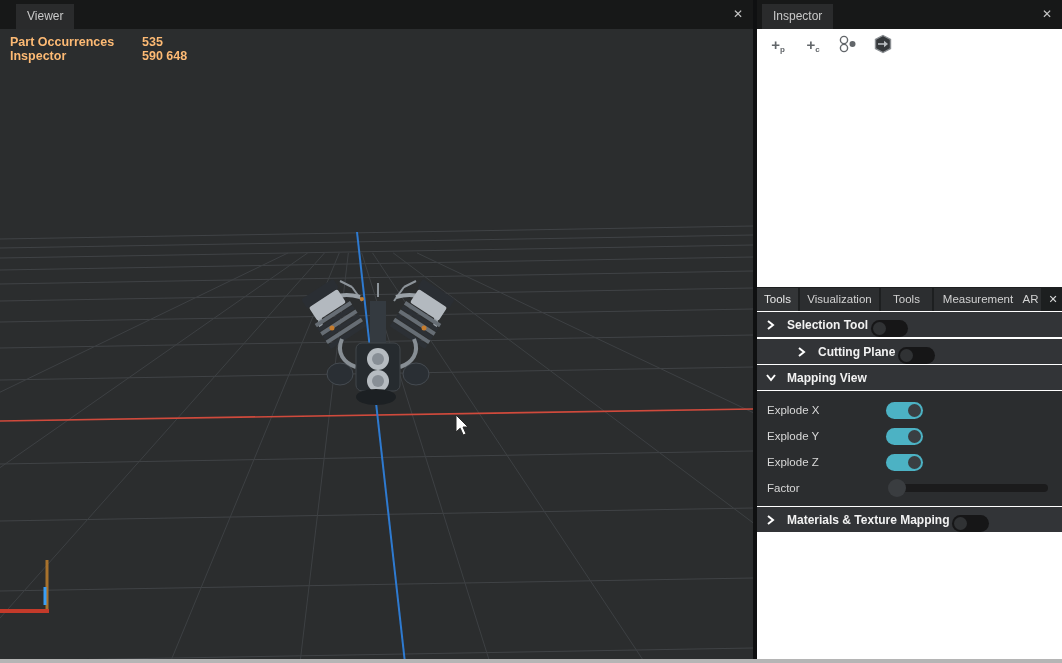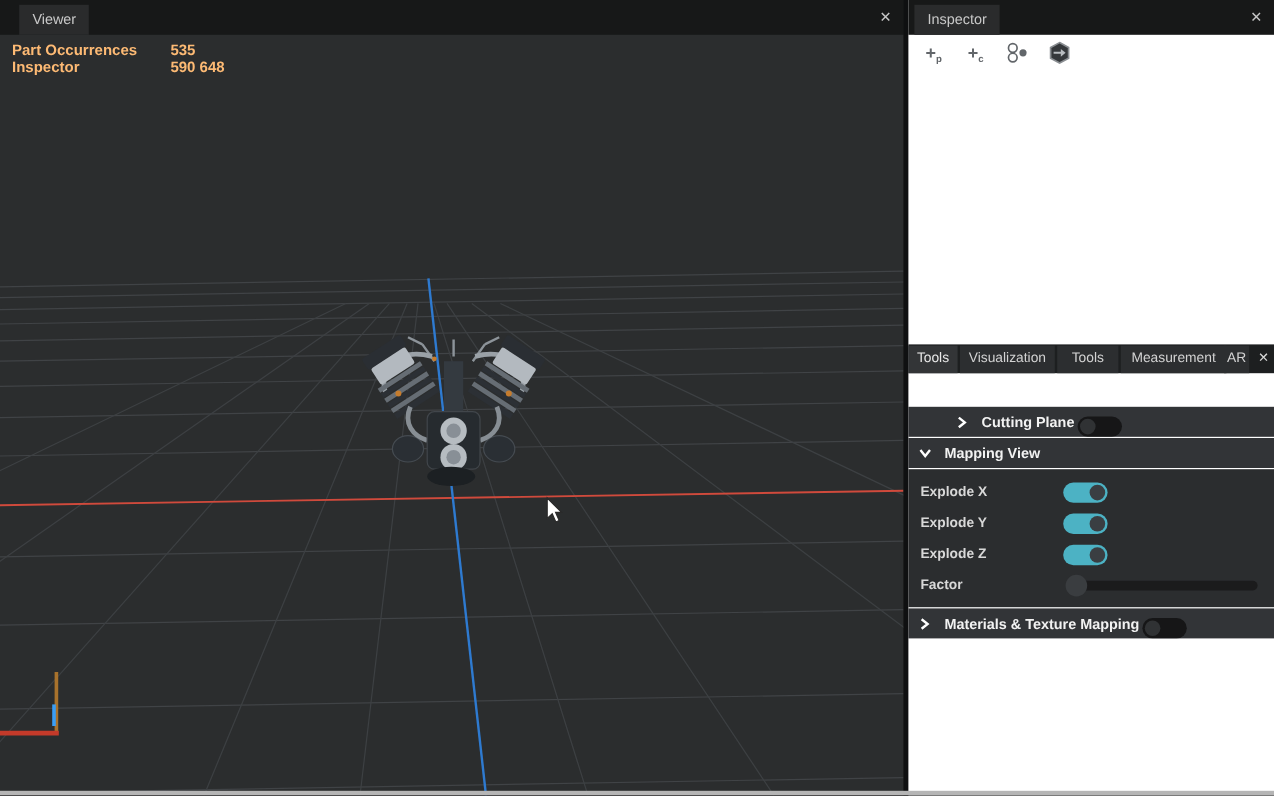--- a/index.html
+++ b/index.html
@@ -50,21 +50,21 @@
 
   
   .sect { position:absolute; left:0; width:305px; height:25px; background:#323437;
           display:flex; align-items:center; color:#f2f2f2; font-size:12px; font-weight:bold;
           padding-left:9px; overflow:hidden; }
   .sect .chev { width:21px; height:12px; display:flex; align-items:center; }
   .sect-toggle { position:absolute; right:-3px; top:4px; }
 
   .exploded-body { position:absolute; left:0; top:391px; width:305px; height:115px; background:#2b2d2f; }
   .ex-row { position:absolute; left:0; width:305px; height:26px; display:flex; align-items:center;
-            color:#d8d8d8; font-size:11.5px; padding-left:10px;font-weight:bold; }
+            color:#d8d8d8; font-size:11.5px; padding-left:10px; }
   .ex-row .toggle { position:absolute; left:129px; }
 
   
   .toggle { width:37px; height:17px; border-radius:9px; position:relative; }
   .toggle .knob { position:absolute; top:2px; width:13px; height:13px; border-radius:50%; }
   .toggle.on  { background:#4cb2c4; }
   .toggle.on .knob { right:2px; background:#3a3e42; }
   .toggle.off { background:#161617; }
   .toggle.off .knob { left:2px; background:#303234; }
 
@@ -214,20 +214,31 @@
 
     <div class="insp-tabs">
       <div class="itab active" style="left:0;   width:41px;">Tools</div>
       <div class="itab" style="left:43px; width:79px;">Visualization</div>
       <div class="itab" style="left:124px;width:51px;">Tools</div>
       <div class="itab" style="left:177px;width:88px;">Measurement</div>
       <div class="itab" style="left:263px;width:21px;">AR</div>
       <div class="itabs-x">✕</div>
     </div>
 
+    <div class="sect" style="top:312px;">
+      <span class="chev">
+        <svg width="9" height="10" viewBox="0 0 9 10">
+            <polyline points="2,1 7,5 2,9" fill="none" stroke="#ffffff" stroke-width="2"></polyline>
+          </svg>
+      </span>
+      <span>Selection Tool</span>
+      <div class="toggle sect-toggle off">
+          <div class="knob"></div>
+        </div>
+    </div>
 
     <div class="sect" style="top:339px;padding-left:40px;">
       <span class="chev">
         <svg width="9" height="10" viewBox="0 0 9 10">
             <polyline points="2,1 7,5 2,9" fill="none" stroke="#ffffff" stroke-width="2"></polyline>
           </svg>
       </span>
       <span>Cutting Plane</span>
       <div class="toggle sect-toggle off">
           <div class="knob"></div>

